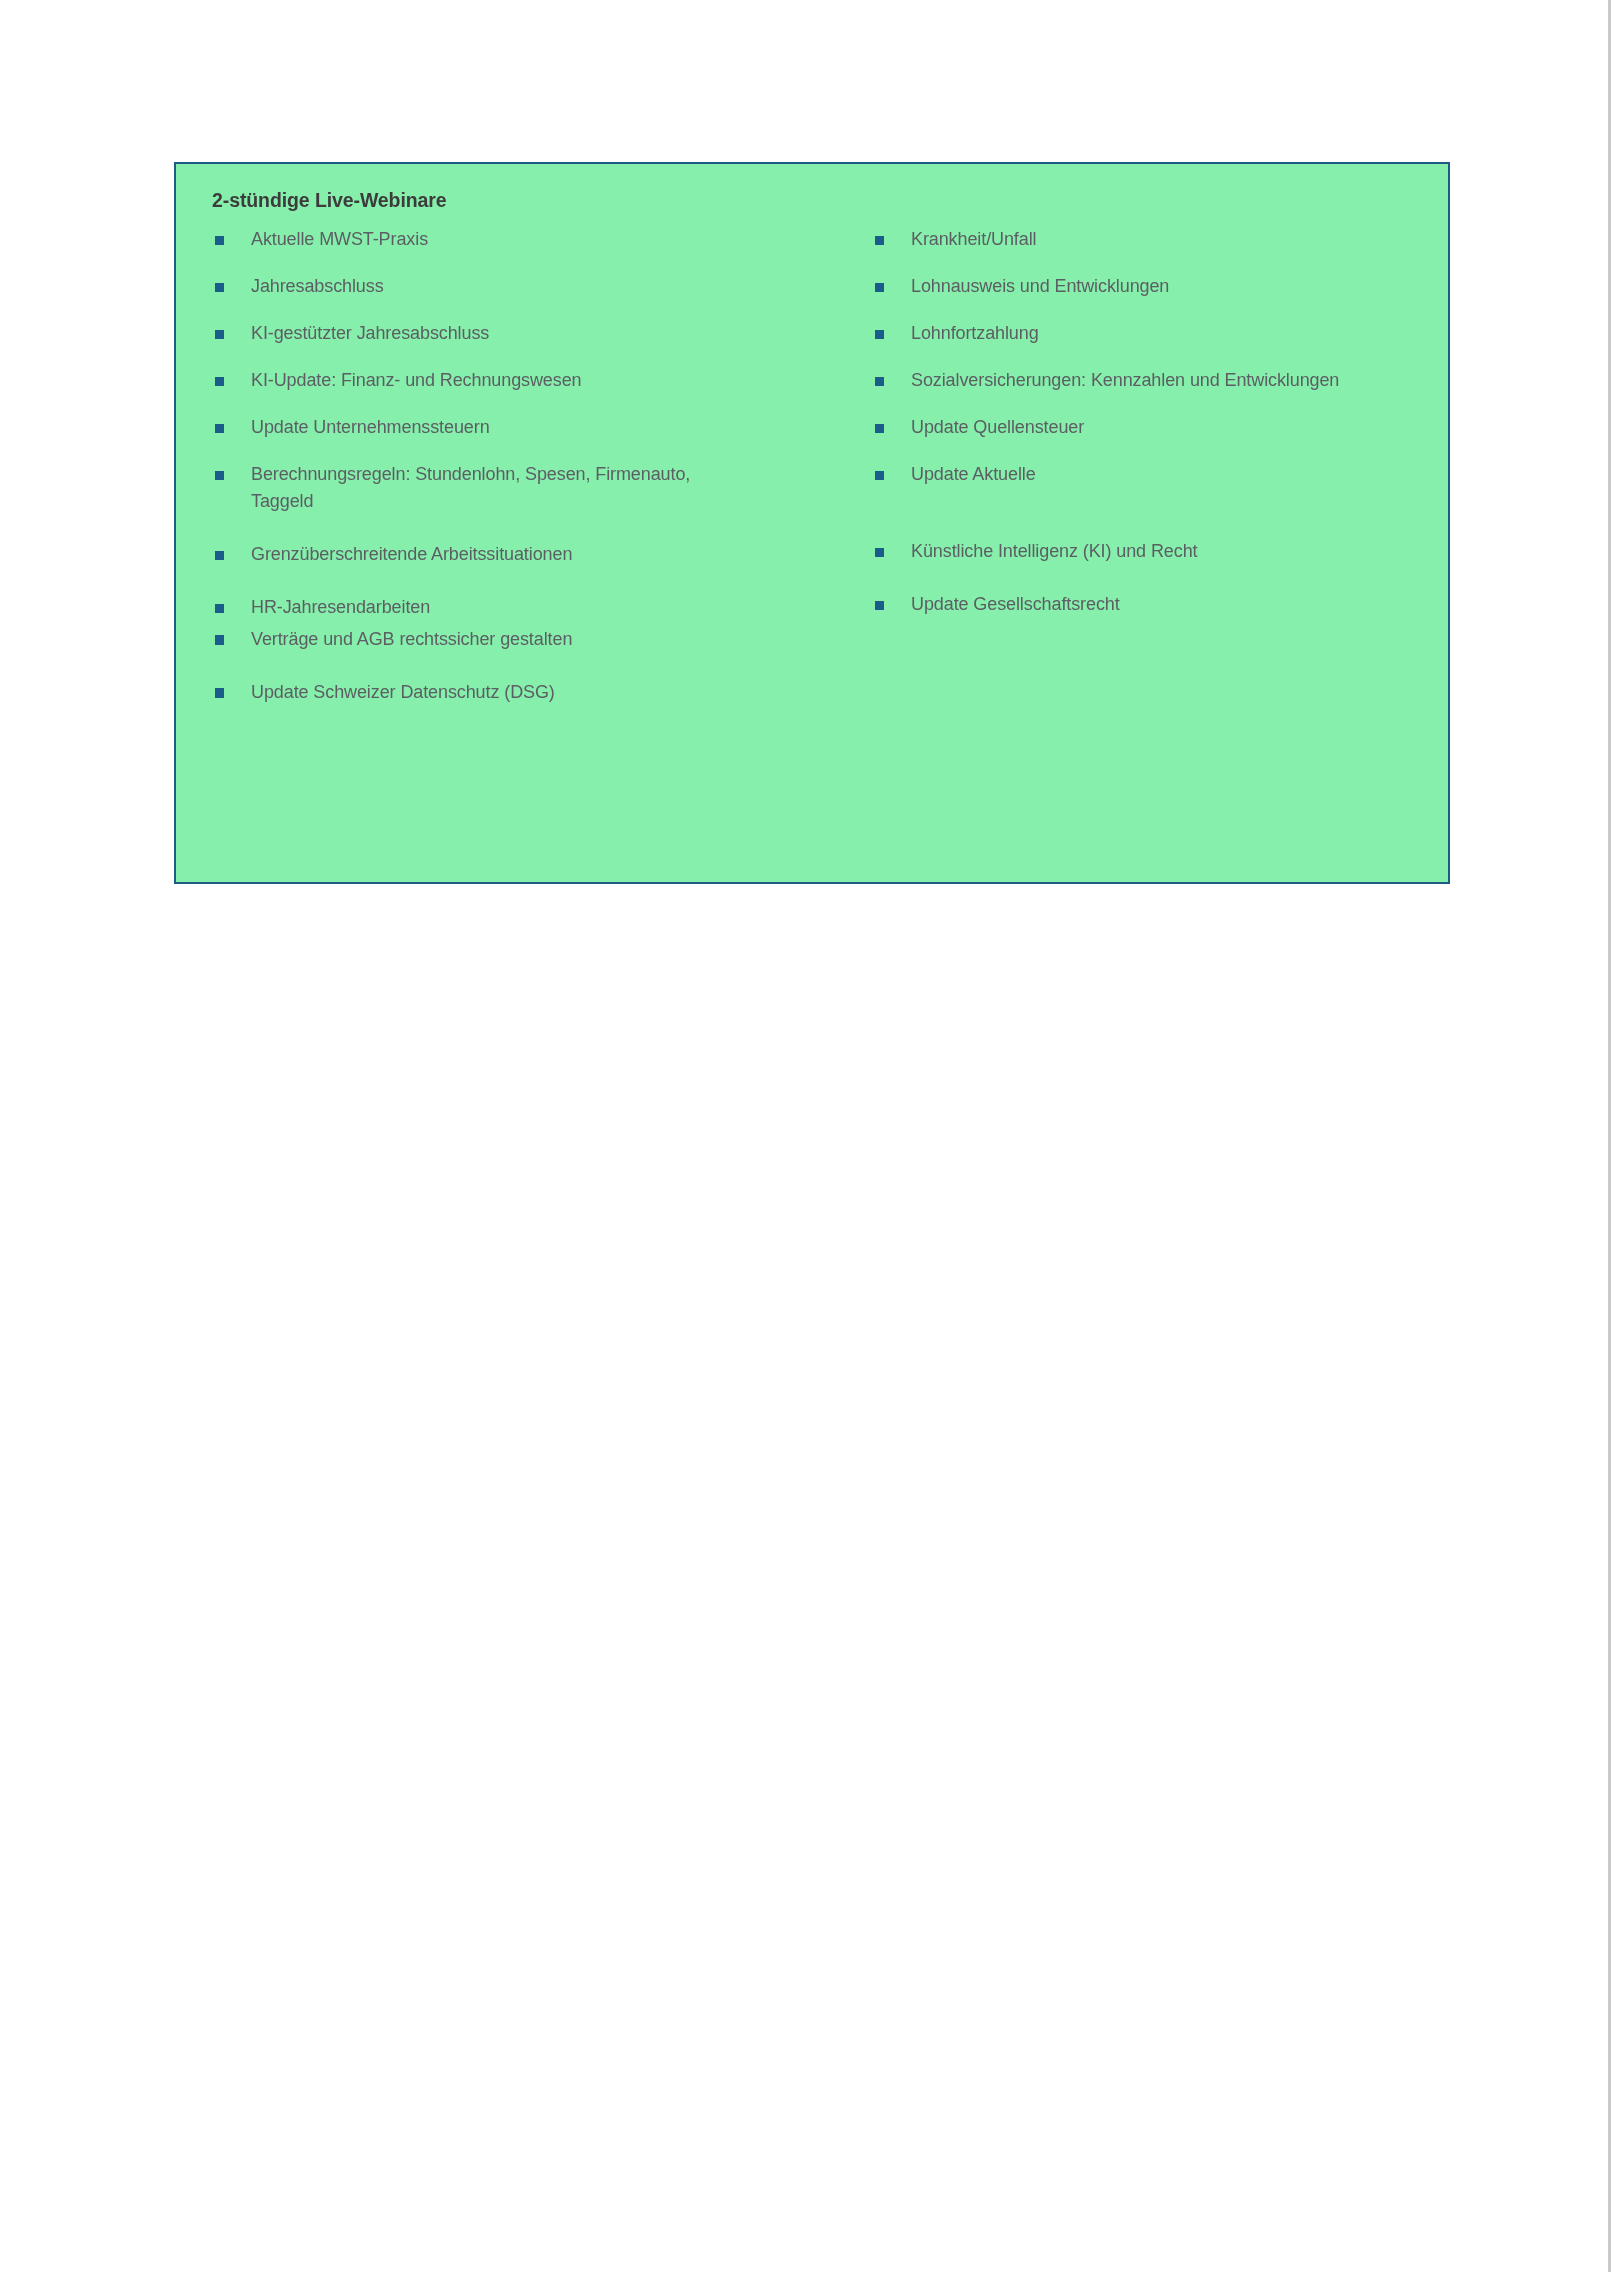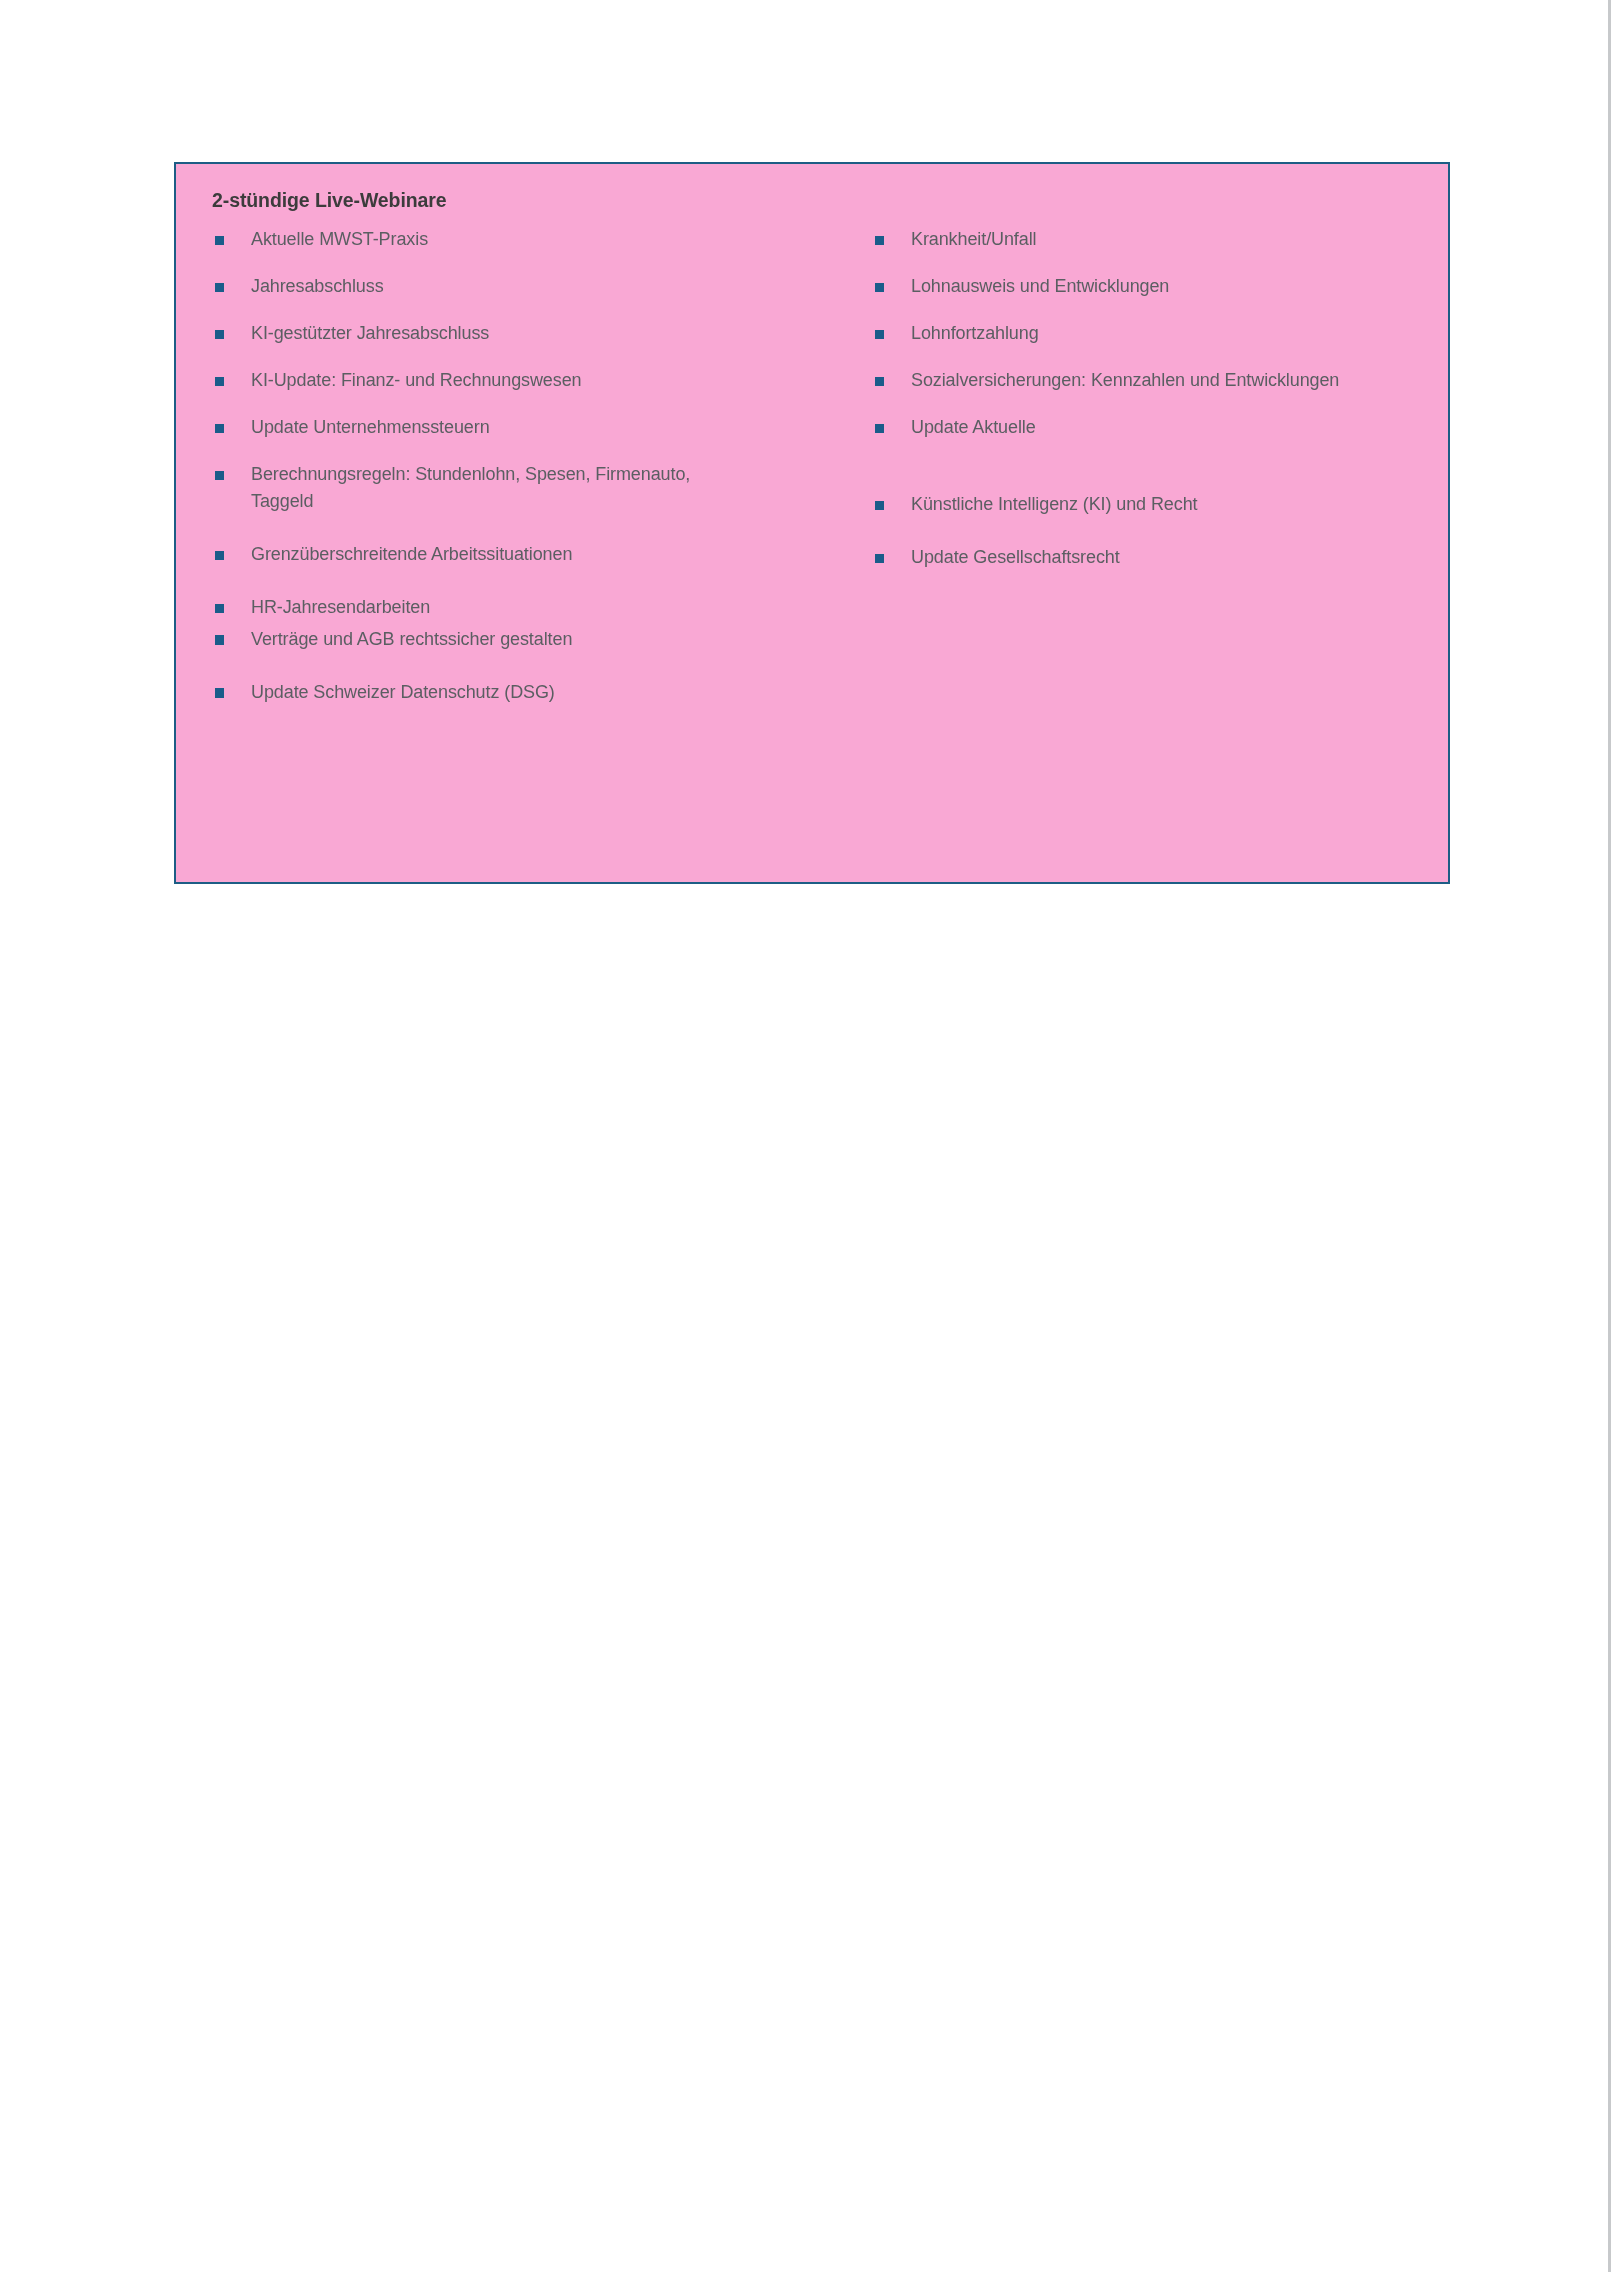--- a/index.html
+++ b/index.html
@@ -28,21 +28,21 @@
 
   
   #webinar-panel {
     position: absolute;
     left: 174px;
     top: 162px;
     width: 1276px;
     height: 722px;
     box-sizing: border-box;
     border: 2.6px solid #1d5d85;
-    background: #f9a8d4;
+    background: #86efac;
   }
 
   #panel-title {
     position: absolute;
     left: 36px;
     top: 25px;
     font-size: 19.5px;
     font-weight: bold;
     letter-spacing: -0.1px;
     color: #3c3c3c;
@@ -163,20 +163,24 @@
       <span class="bullet-marker"></span>
       <span class="bullet-text">Lohnfortzahlung</span>
     </div>
 
     <div class="bullet-item">
       <span class="bullet-marker"></span>
       <span class="bullet-text">Sozialversicherungen: Kennzahlen und Entwicklungen</span>
     </div>
 
 
+    <div class="bullet-item">
+      <span class="bullet-marker"></span>
+      <span class="bullet-text">Update Quellensteuer</span>
+    </div>
 
     <div class="bullet-item">
       <span class="bullet-marker"></span>
       <span class="bullet-text">Update Aktuelle</span>
     </div>
 
     <div class="bullet-item gap-xl">
       <span class="bullet-marker"></span>
       <span class="bullet-text">Künstliche Intelligenz (KI) und Recht</span>
     </div>

